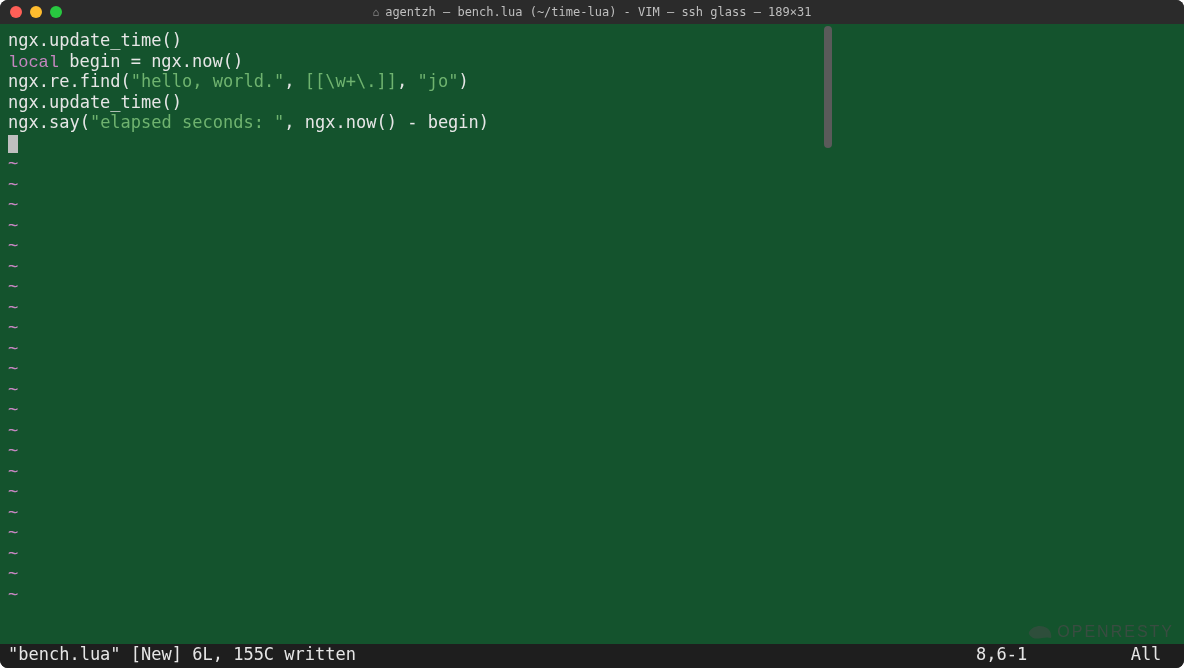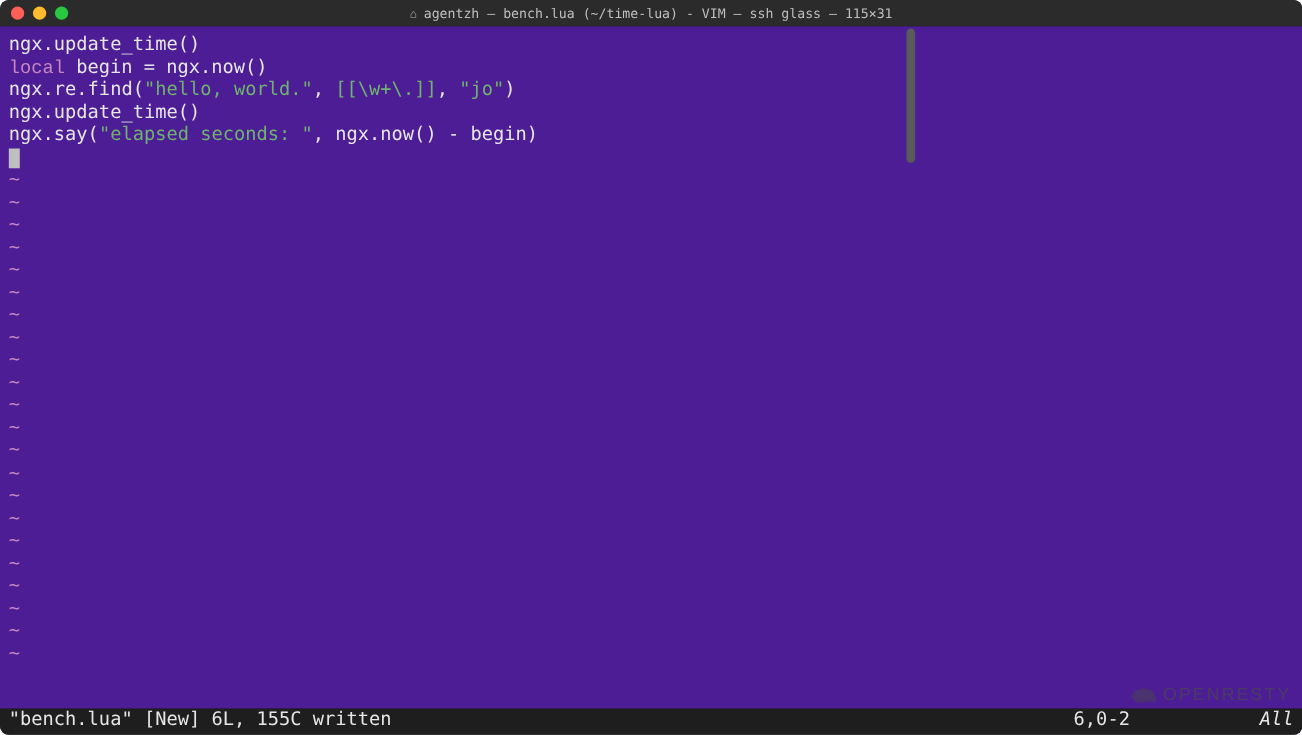--- a/index.html
+++ b/index.html
@@ -41,21 +41,21 @@
     align-items: center;
     gap: 6px;
   }
   .home-icon {
     opacity: 0.6;
     font-size: 11px;
   }
   .editor {
     flex: 1 1 auto;
     position: relative;
-    background: #4c1d95;
+    background: #14532d;
     font-size: 17px;
     line-height: 20.5px;
     color: #e6e6e6;
     padding: 6px 8px 0 8px;
     white-space: pre;
   }
   .codeline { height: 20.5px; }
   .tilde { color: #c586c0; }
   .kw { color: #c586c0; font-family: Liberation Mono, monospace; }
   .str { color: #6fb36f; }
@@ -82,21 +82,21 @@
     height: 24px;
     background: #1e1e1e;
     color: #e6e6e6;
     font-size: 17px;
     display: flex;
     align-items: center;
     padding: 0 8px 4px 8px;
   }
   .status-left { flex: 1; white-space: pre; }
   .status-pos { width: 140px; text-align: left; white-space: pre; }
-  .status-right { width: 60px; text-align: right; white-space: pre; font-style: italic; }
+  .status-right { width: 60px; text-align: center; white-space: pre; }
   .watermark {
     position: absolute;
     right: 10px; bottom: 26px;
     color: #4a4a4a;
     font-family: Liberation Sans, sans-serif;
     font-size: 16px;
     letter-spacing: 2px;
     display: flex;
     align-items: center;
     gap: 4px;
@@ -110,34 +110,34 @@
 <div class="window">
 
   <div class="titlebar">
     <div class="traffic">
       <div class="dot" style="background:#ff5f57"></div>
       <div class="dot" style="background:#febc2e"></div>
       <div class="dot" style="background:#28c840"></div>
     </div>
     <div class="title-text">
       <span class="home-icon">⌂</span>
-      <span>agentzh — bench.lua (~/time-lua) - VIM — ssh glass — 115×31</span>
+      <span>agentzh — bench.lua (~/time-lua) - VIM — ssh glass — 189×31</span>
     </div>
   </div>
 
   <div class="editor" id="editor"><div class="codeline"><span class="fn">ngx.update_time()</span></div><div class="codeline"><span class="kw">local</span><span class="fn"> begin = ngx.now()</span></div><div class="codeline"><span class="fn">ngx.re.find(</span><span class="str">"hello, world."</span><span class="punct">, </span><span class="str">[[\w+\.]]</span><span class="punct">, </span><span class="str">"jo"</span><span class="punct">)</span></div><div class="codeline"><span class="fn">ngx.update_time()</span></div><div class="codeline"><span class="fn">ngx.say(</span><span class="str">"elapsed seconds: "</span><span class="fn">, ngx.now() - begin)</span></div><div class="codeline"><span class="cursor-block"></span></div><div class="codeline tilde">~</div><div class="codeline tilde">~</div><div class="codeline tilde">~</div><div class="codeline tilde">~</div><div class="codeline tilde">~</div><div class="codeline tilde">~</div><div class="codeline tilde">~</div><div class="codeline tilde">~</div><div class="codeline tilde">~</div><div class="codeline tilde">~</div><div class="codeline tilde">~</div><div class="codeline tilde">~</div><div class="codeline tilde">~</div><div class="codeline tilde">~</div><div class="codeline tilde">~</div><div class="codeline tilde">~</div><div class="codeline tilde">~</div><div class="codeline tilde">~</div><div class="codeline tilde">~</div><div class="codeline tilde">~</div><div class="codeline tilde">~</div><div class="codeline tilde">~</div></div>
 
   <div class="scrollbar"></div>
 
   <div class="watermark">
     <svg width="26" height="20" viewBox="0 0 26 20">
       <path d="M2 10 C5 4, 14 2, 20 6 C23 8, 25 12, 24 16 C18 14, 12 18, 6 16 C3 14, 1 12, 2 10 Z" fill="#4a4a4a"></path>
     </svg>
     <span>OPENRESTY</span>
   </div>
 
   <div class="statusbar">
     <div class="status-left">"bench.lua" [New] 6L, 155C written</div>
-    <div class="status-pos">6,0-2</div>
+    <div class="status-pos">8,6-1</div>
     <div class="status-right">All</div>
   </div>
 
 </div>
 
 </body></html>

